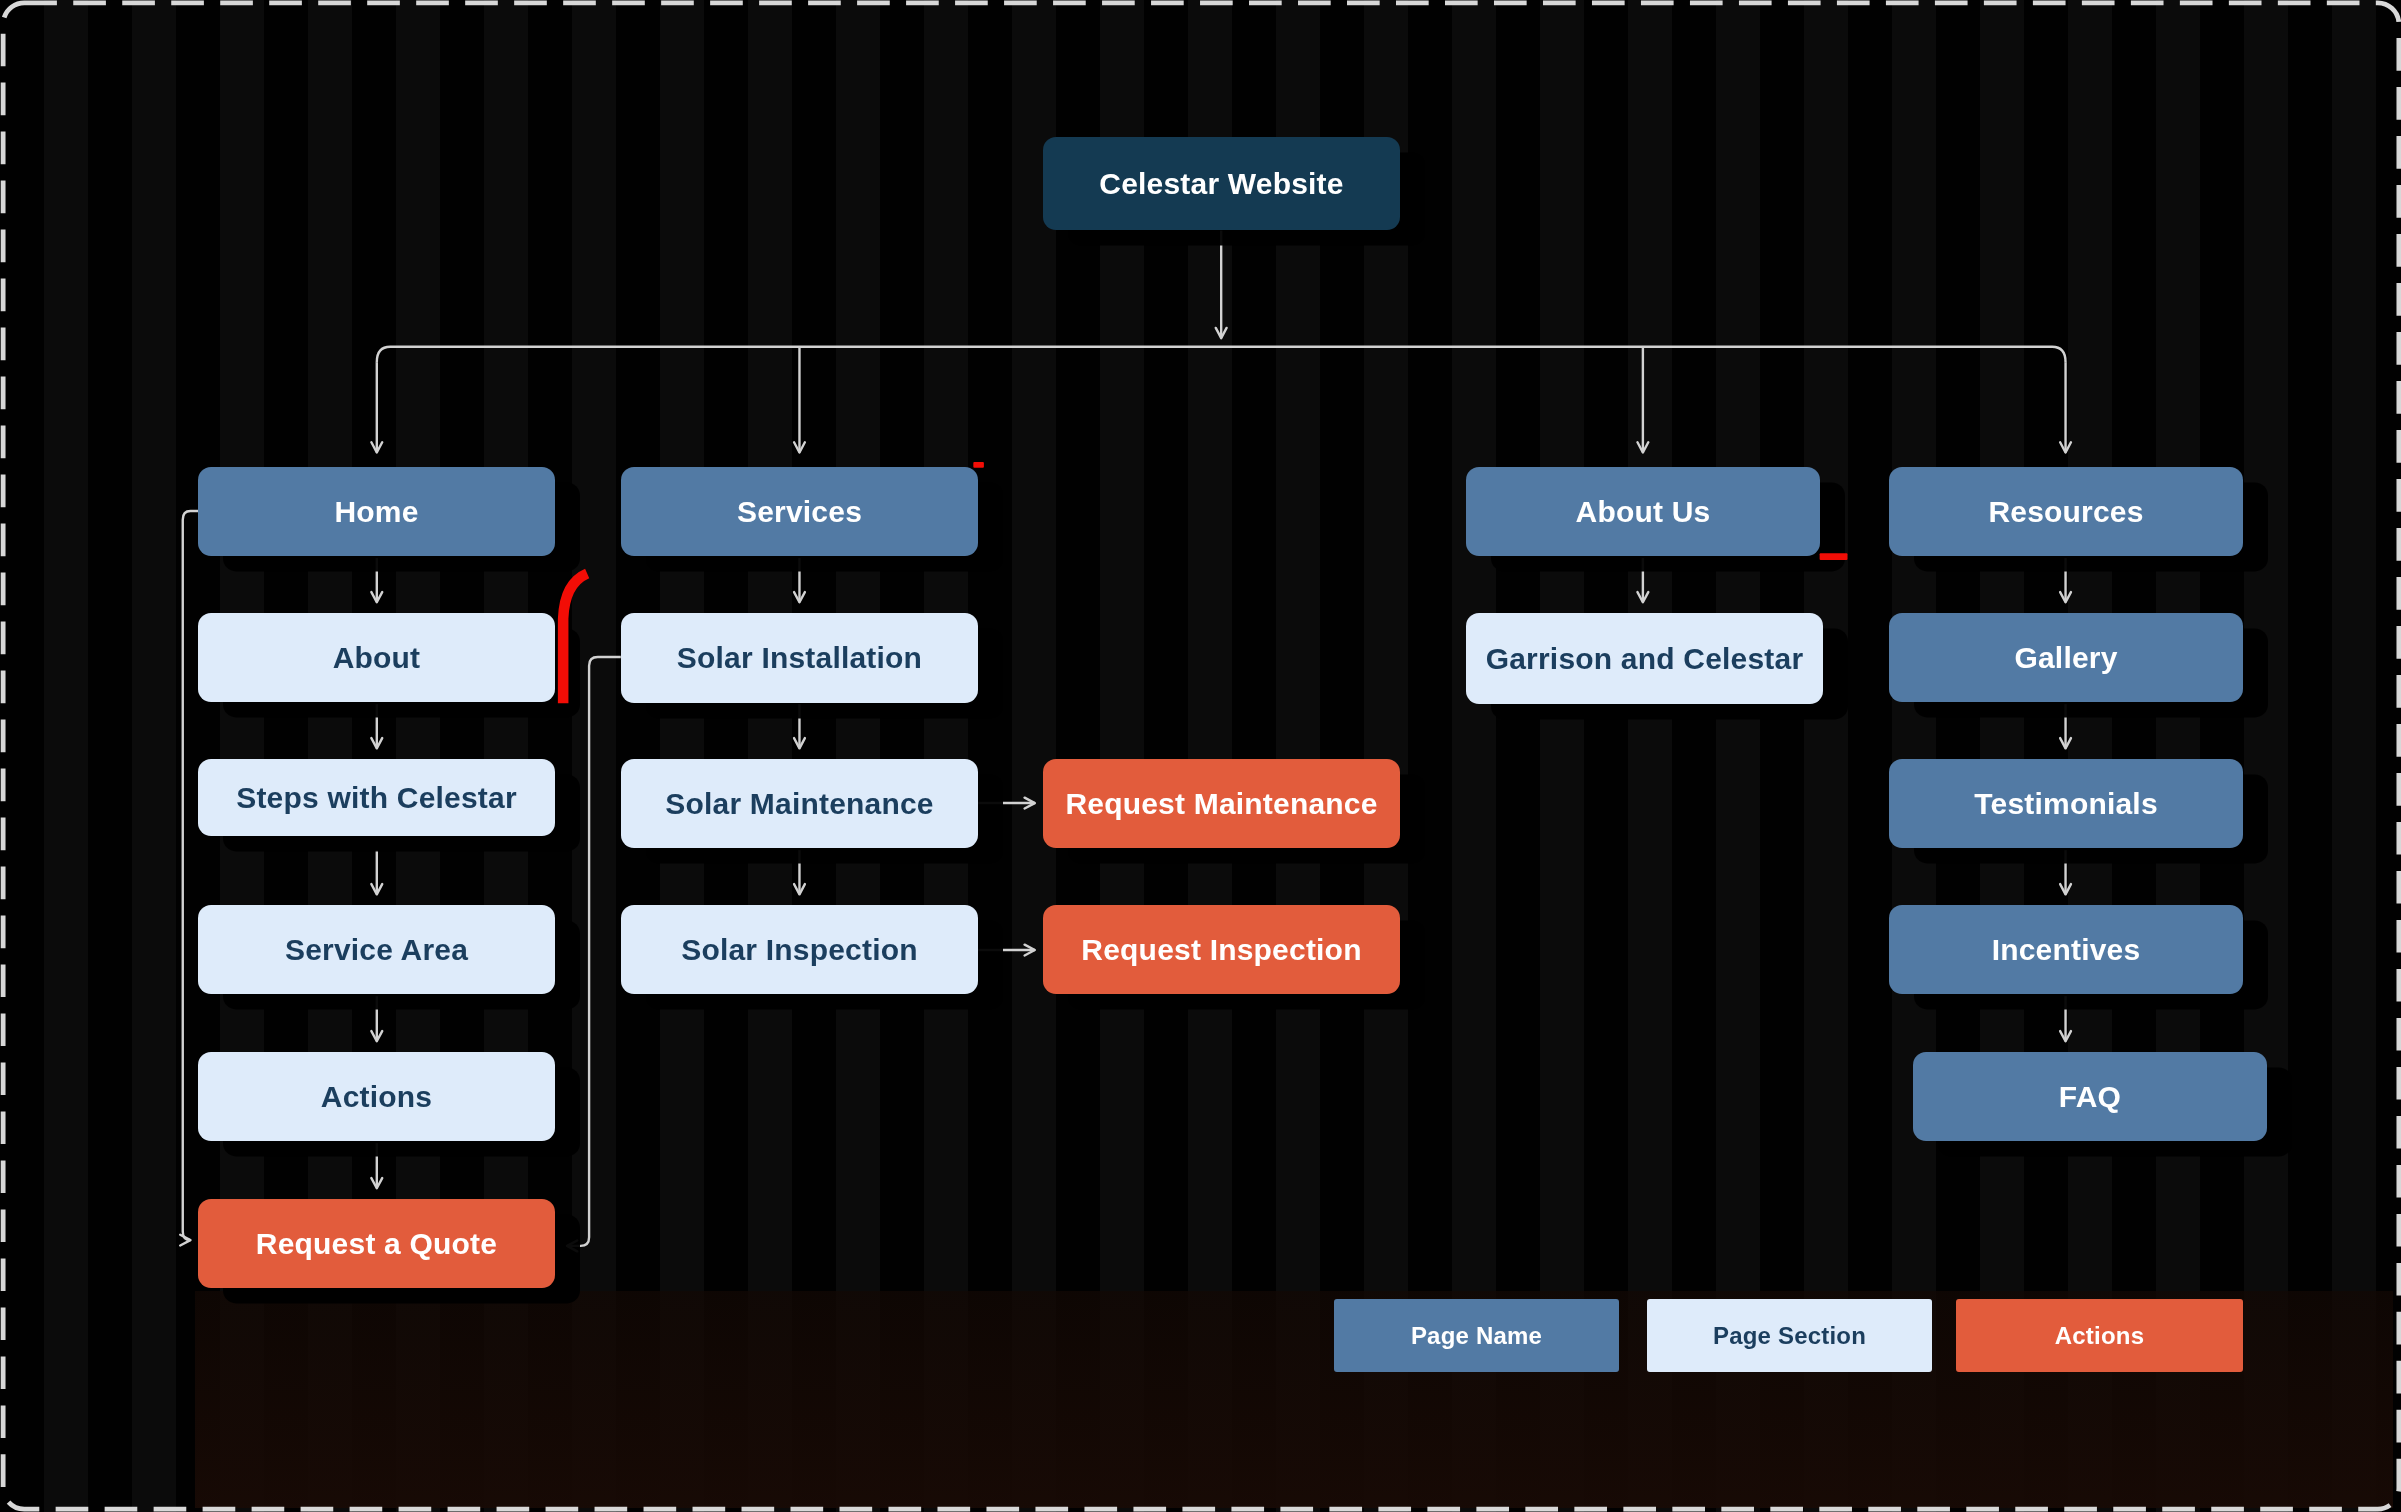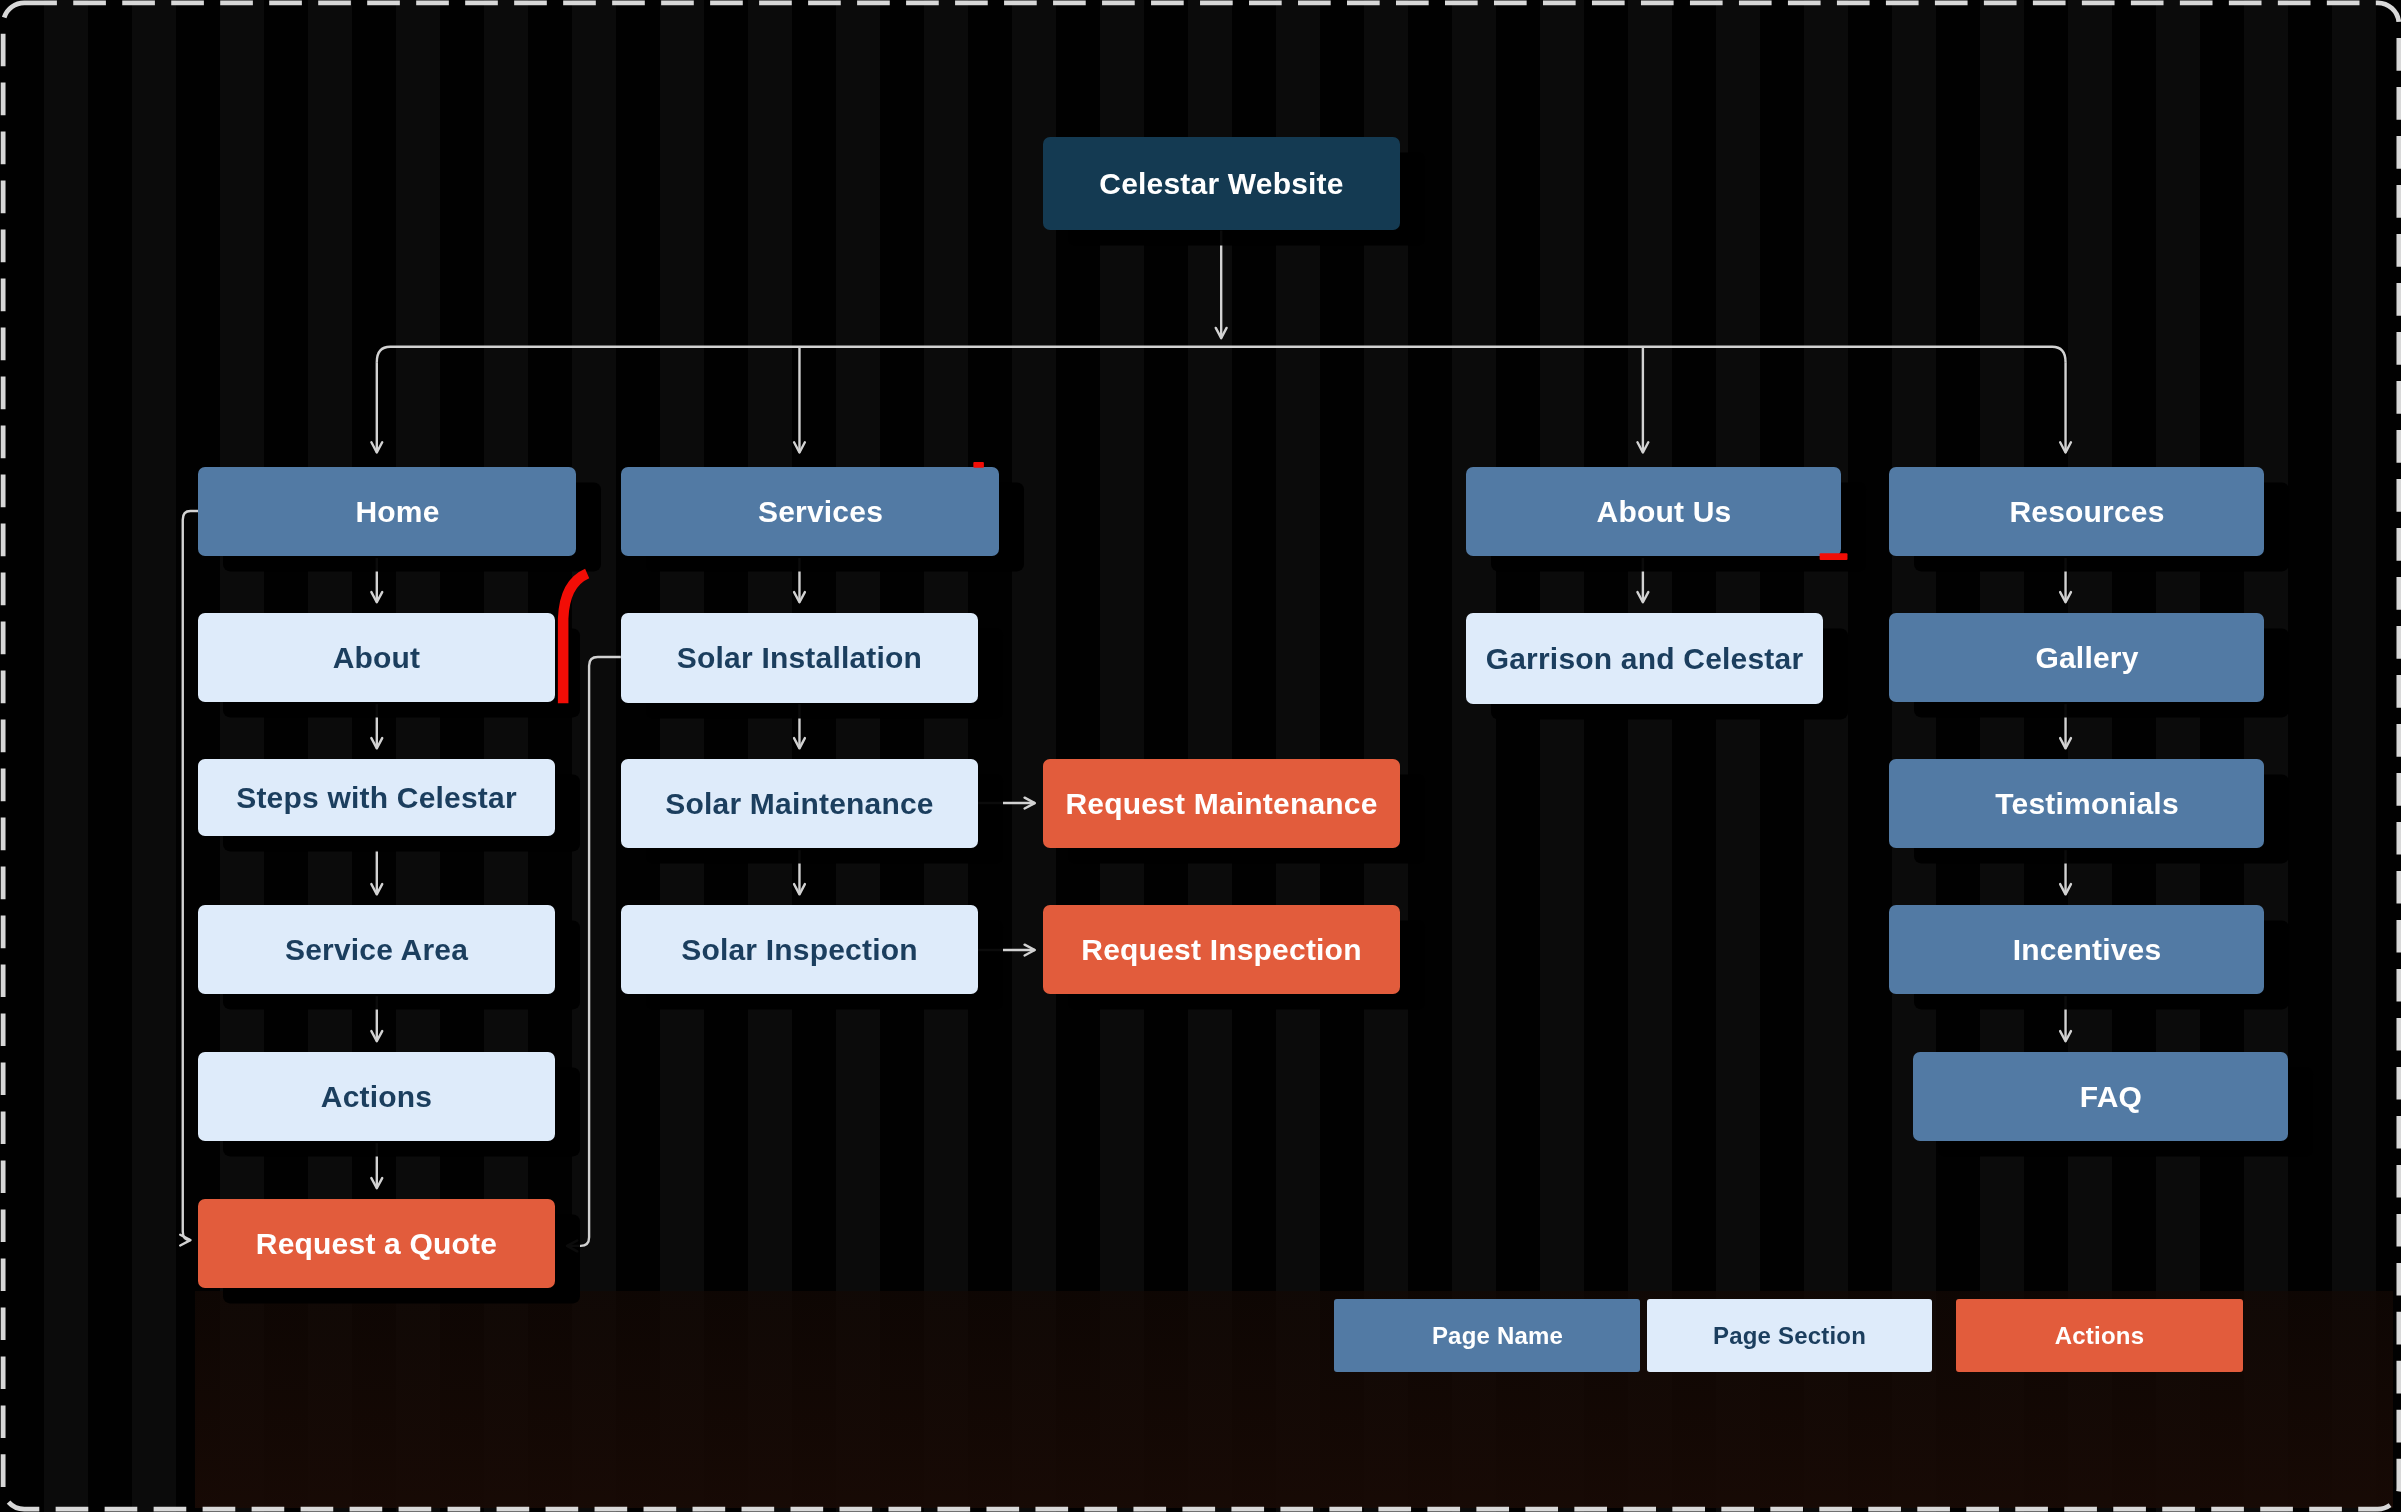--- a/index.html
+++ b/index.html
@@ -20,26 +20,26 @@
   .edge{fill:none;stroke:var(--edge);stroke-width:2.5px;}
   .frame{fill:none;stroke:var(--dashed_border);stroke-width:5px;stroke-dasharray:34 17;}
   .arrowhead{fill:none;stroke:var(--edge);stroke-width:2px;stroke-linecap:round;stroke-linejoin:round;}
   .red-line{fill:none;stroke:var(--red_mark);stroke-width:11px;}
   .red-fill{fill:var(--red_mark);}
   .node{
     position:absolute;
     display:flex;align-items:center;justify-content:center;
     text-align:center;
     font-weight:700;font-size:30px;letter-spacing:0.2px;
-    border-radius:7px;
+    border-radius:13px;
     box-shadow:25px 15.4px 0 rgba(0,0,0,0.95);
     z-index:3;
   }
   .node.root{background:var(--node_root);color:var(--text_on_dark);}
-  .node.page{background:var(--node_page);color:var(--text_on_dark);padding-left:21px;}
+  .node.page{background:var(--node_page);color:var(--text_on_dark);}
   .node.section{background:var(--node_section);color:var(--text_on_light);}
   .node.action{background:var(--node_action);color:var(--text_on_dark);}
   .node.legend{font-size:24px;border-radius:2.9px;box-shadow:none;}
   .redlayer{z-index:4;pointer-events:none;}
   .edgelayer{z-index:2;}
 </style>
 </head>
 <body>
 
 <div class="canvas">

